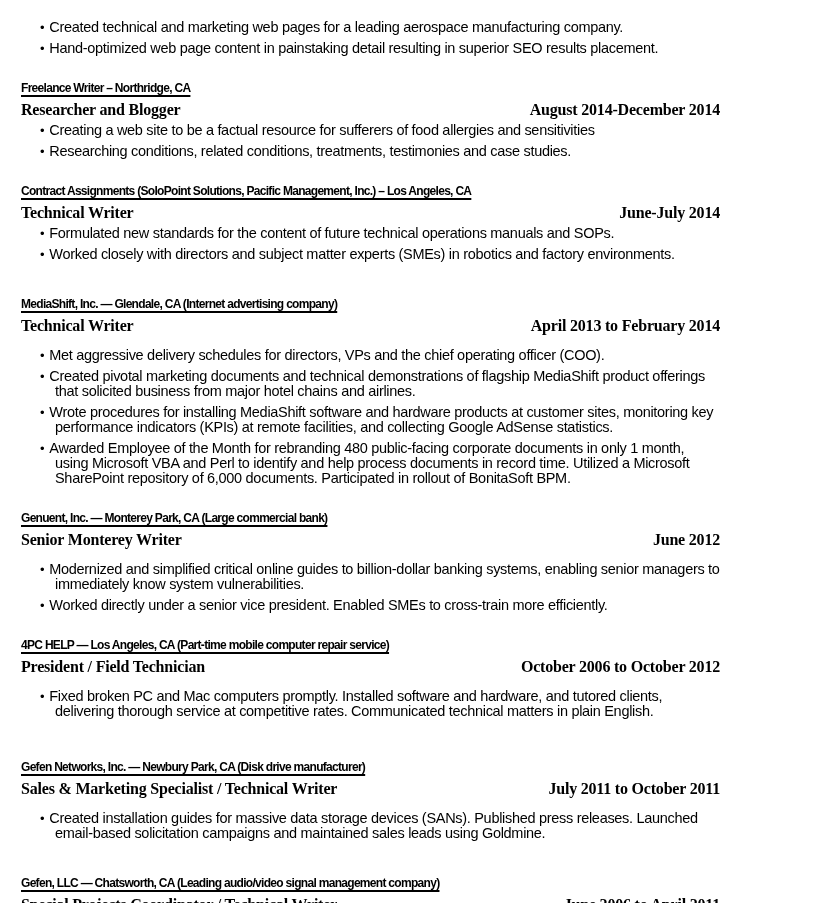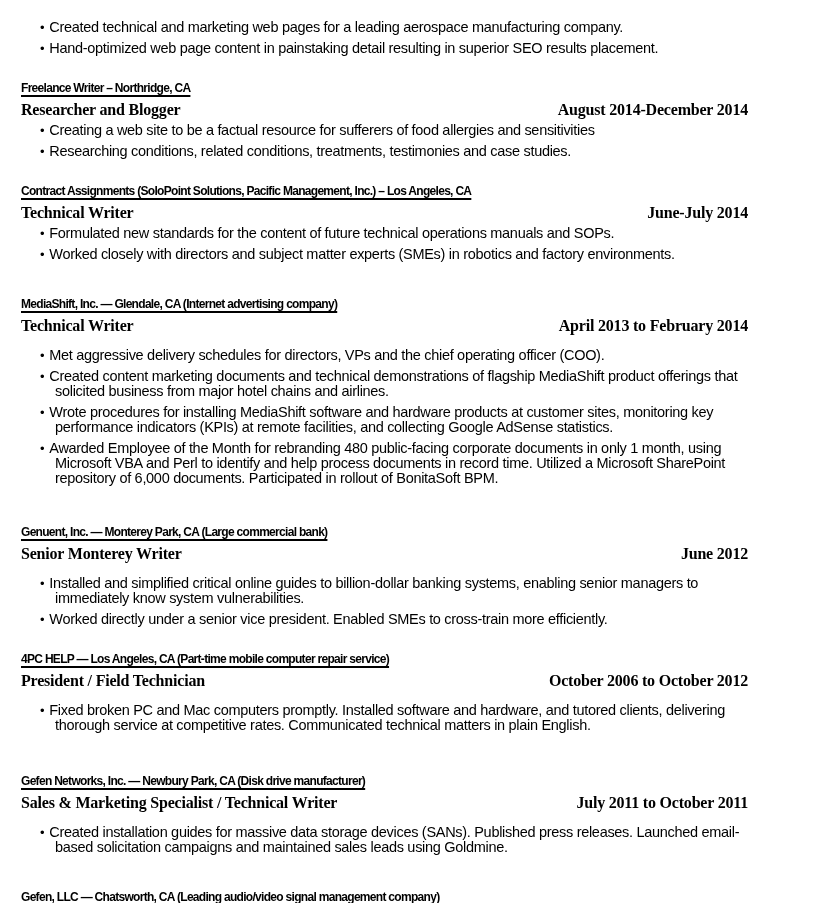--- a/index.html
+++ b/index.html
@@ -8,21 +8,21 @@
     height: 903px;
     background: #ffffff;
     color: #000000;
     overflow: hidden;
     font-family: "Liberation Sans", sans-serif;
   }
   .page {
     box-sizing: border-box;
     width: 816px;
     height: 709px;
-    padding: 16px 68px 0 21px;
+    padding: 16px 96px 0 21px;
   }
   
   .bullet {
     padding-left: 34px;
     text-indent: -15px;
     font-size: 14.5px;
     line-height: 15px;
     letter-spacing: -0.3px;
   }
   .bullet + .bullet { margin-top: 6px; }
@@ -54,21 +54,21 @@
     letter-spacing: -0.2px;
     margin-top: 2px;
     gap: 34px;
   }
   .bullets { margin-top: 4px; }
   .section.gap .bullets { margin-top: 13px; }
 
   #sections .section:nth-child(1) { margin-top: 22px; }
   #sections .section:nth-child(2) { margin-top: 22px; }
   #sections .section:nth-child(3) { margin-top: 32px; }
-  #sections .section:nth-child(4) { margin-top: 36px; }
+  #sections .section:nth-child(4) { margin-top: 22px; }
   #sections .section:nth-child(5) { margin-top: 22px; }
   #sections .section:nth-child(6) { margin-top: 38px; }
   #sections .section:nth-child(7) { margin-top: 32px; }
 </style>
 </head>
 <body>
 
 <div class="page">
 
   <div class="bullets intro">
@@ -103,34 +103,34 @@
     </div>
 
     <div class="section gap">
       <div class="heading">MediaShift, Inc. — Glendale, CA (Internet advertising company)</div>
       <div class="titlerow">
         <span>Technical Writer</span>
         <span>April 2013 to February 2014</span>
       </div>
       <div class="bullets">
         <div class="bullet"><span class="dot">•</span><span>Met aggressive delivery schedules for directors, VPs and the chief operating officer (COO).</span></div>
-        <div class="bullet"><span class="dot">•</span><span>Created content marketing documents and technical demonstrations of flagship MediaShift product offerings that solicited business from major hotel chains and airlines.</span></div>
+        <div class="bullet"><span class="dot">•</span><span>Created pivotal marketing documents and technical demonstrations of flagship MediaShift product offerings that solicited business from major hotel chains and airlines.</span></div>
         <div class="bullet"><span class="dot">•</span><span>Wrote procedures for installing MediaShift software and hardware products at customer sites, monitoring key performance indicators (KPIs) at remote facilities, and collecting Google AdSense statistics.</span></div>
         <div class="bullet"><span class="dot">•</span><span>Awarded Employee of the Month for rebranding 480 public-facing corporate documents in only 1 month, using Microsoft VBA and Perl to identify and help process documents in record time. Utilized a Microsoft SharePoint repository of 6,000 documents. Participated in rollout of BonitaSoft BPM.</span></div>
       </div>
     </div>
 
     <div class="section gap">
       <div class="heading">Genuent, Inc. — Monterey Park, CA (Large commercial bank)</div>
       <div class="titlerow">
         <span>Senior Monterey Writer</span>
         <span>June 2012</span>
       </div>
       <div class="bullets">
-        <div class="bullet"><span class="dot">•</span><span>Installed and simplified critical online guides to billion-dollar banking systems, enabling senior managers to immediately know system vulnerabilities.</span></div>
+        <div class="bullet"><span class="dot">•</span><span>Modernized and simplified critical online guides to billion-dollar banking systems, enabling senior managers to immediately know system vulnerabilities.</span></div>
         <div class="bullet"><span class="dot">•</span><span>Worked directly under a senior vice president. Enabled SMEs to cross-train more efficiently.</span></div>
       </div>
     </div>
 
     <div class="section gap">
       <div class="heading">4PC HELP — Los Angeles, CA (Part-time mobile computer repair service)</div>
       <div class="titlerow">
         <span>President / Field Technician</span>
         <span>October 2006 to October 2012</span>
       </div>

